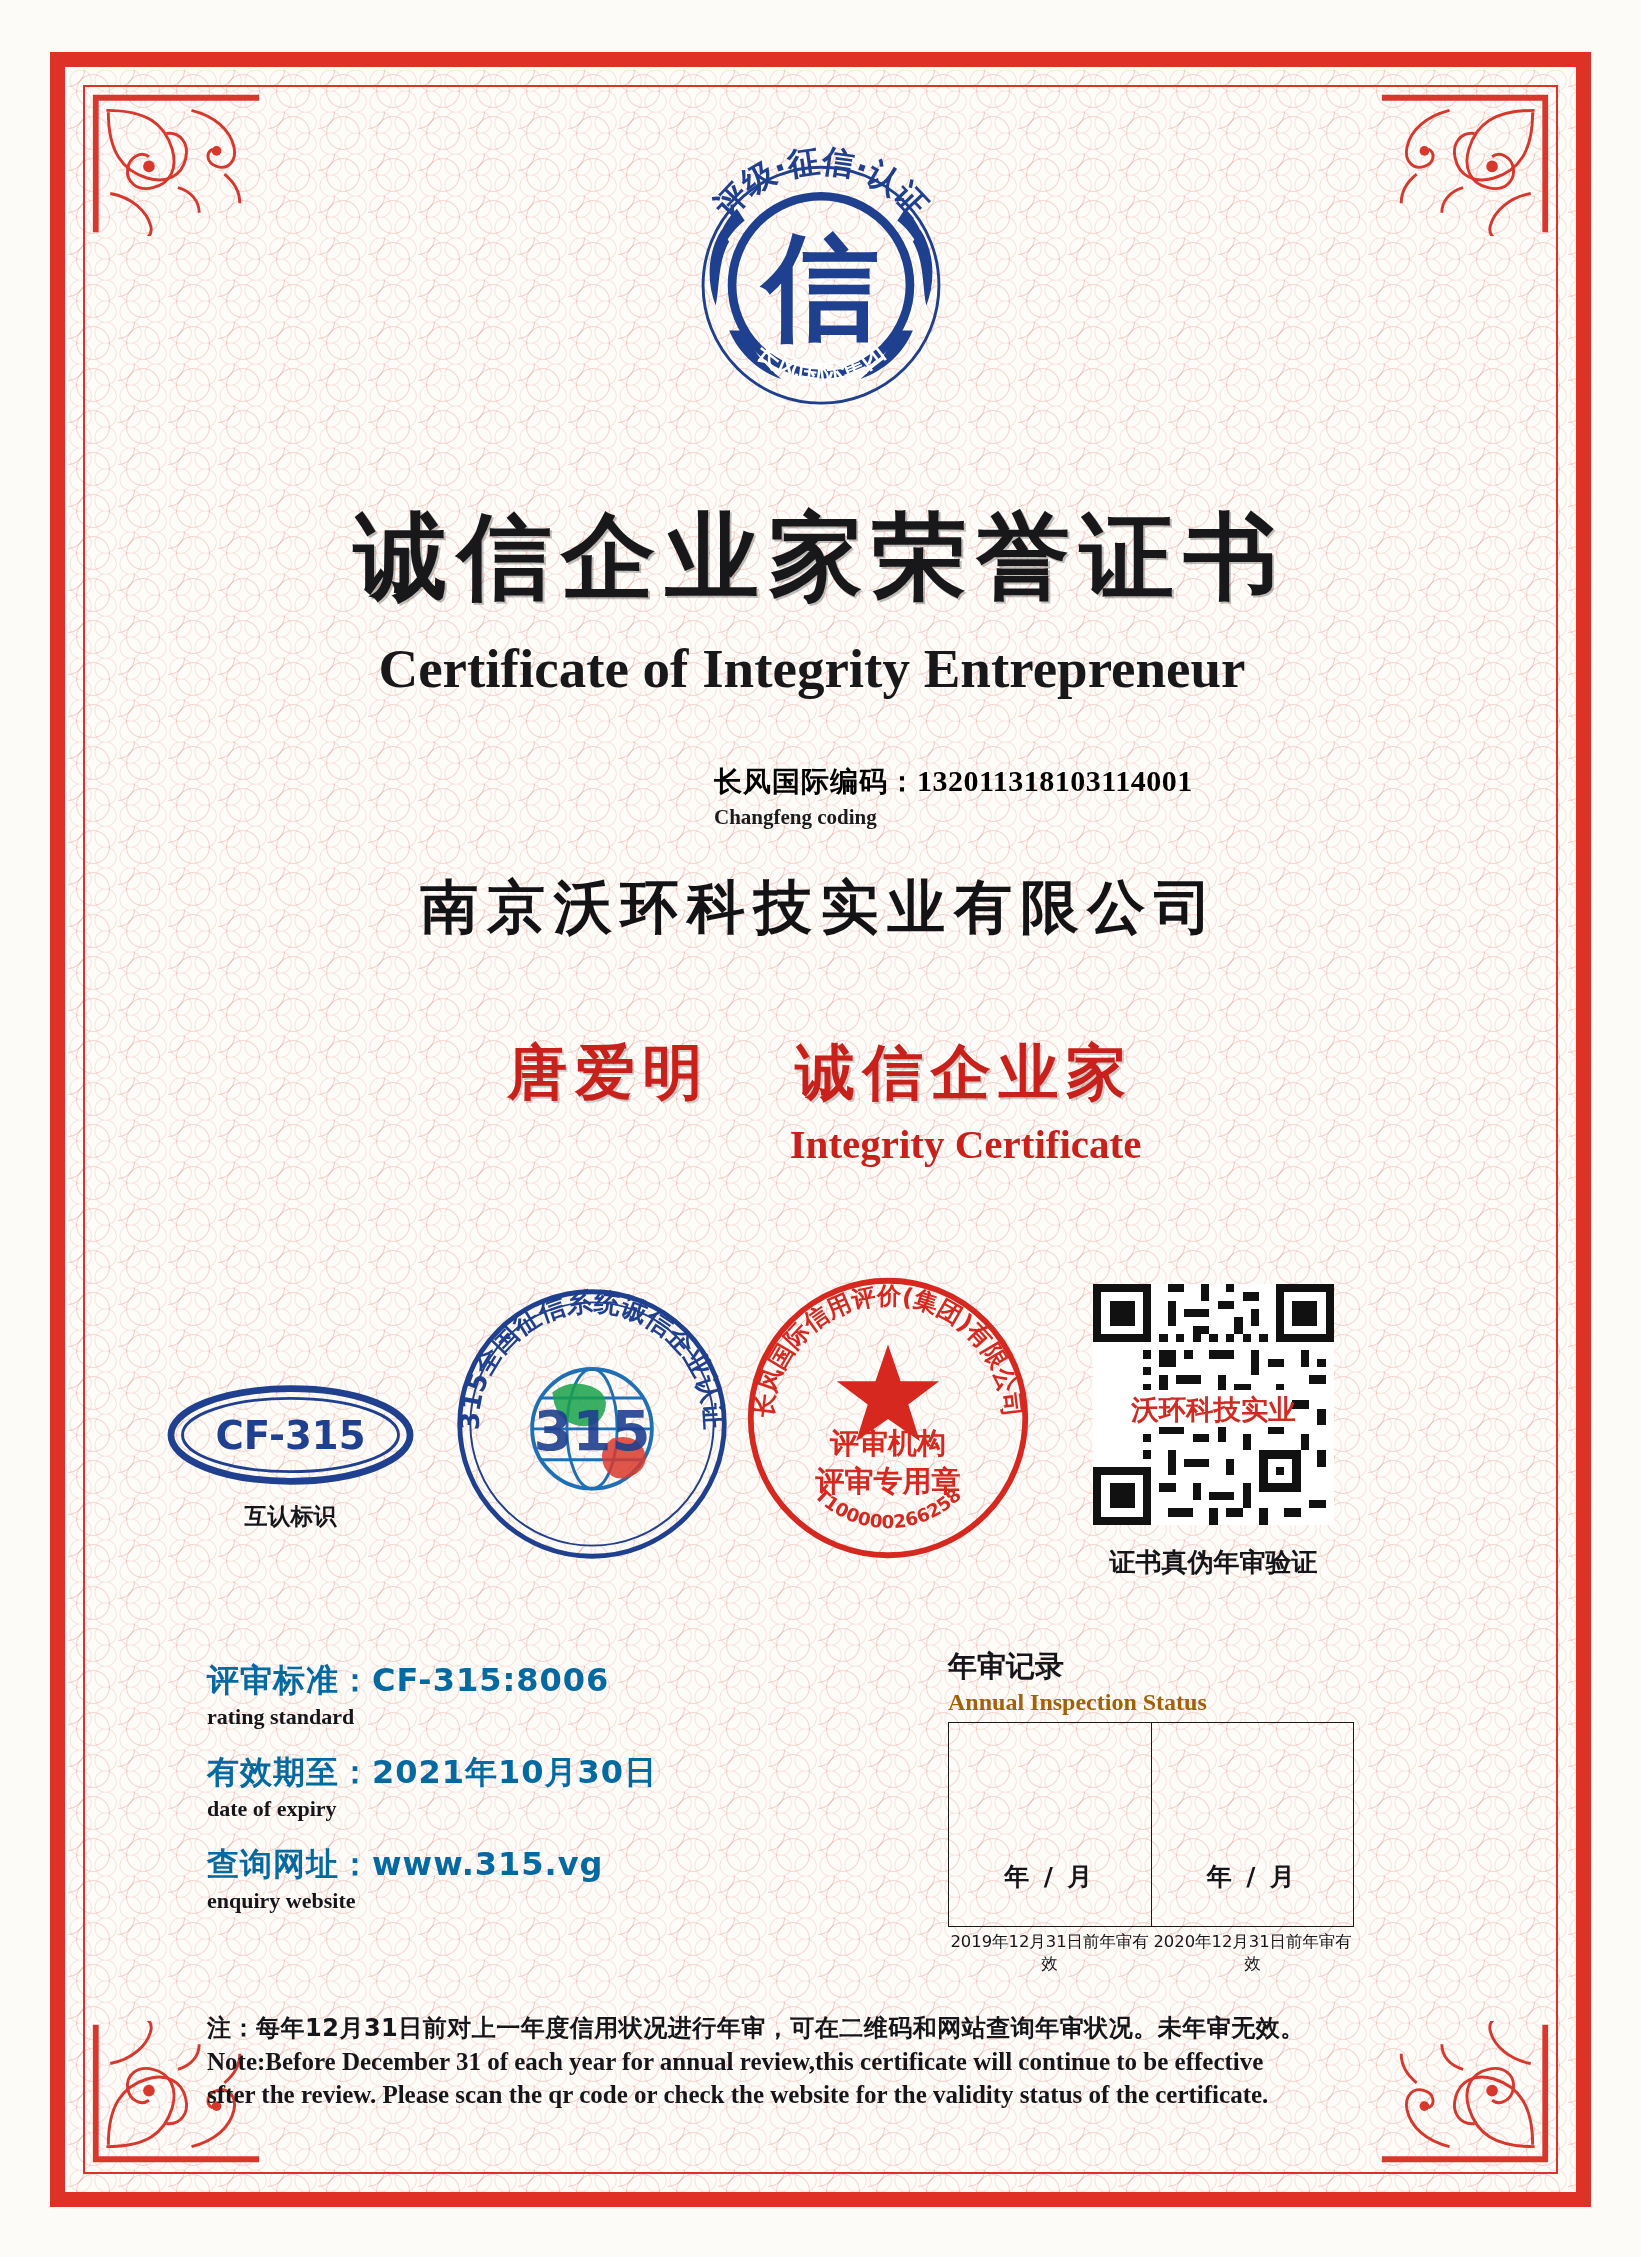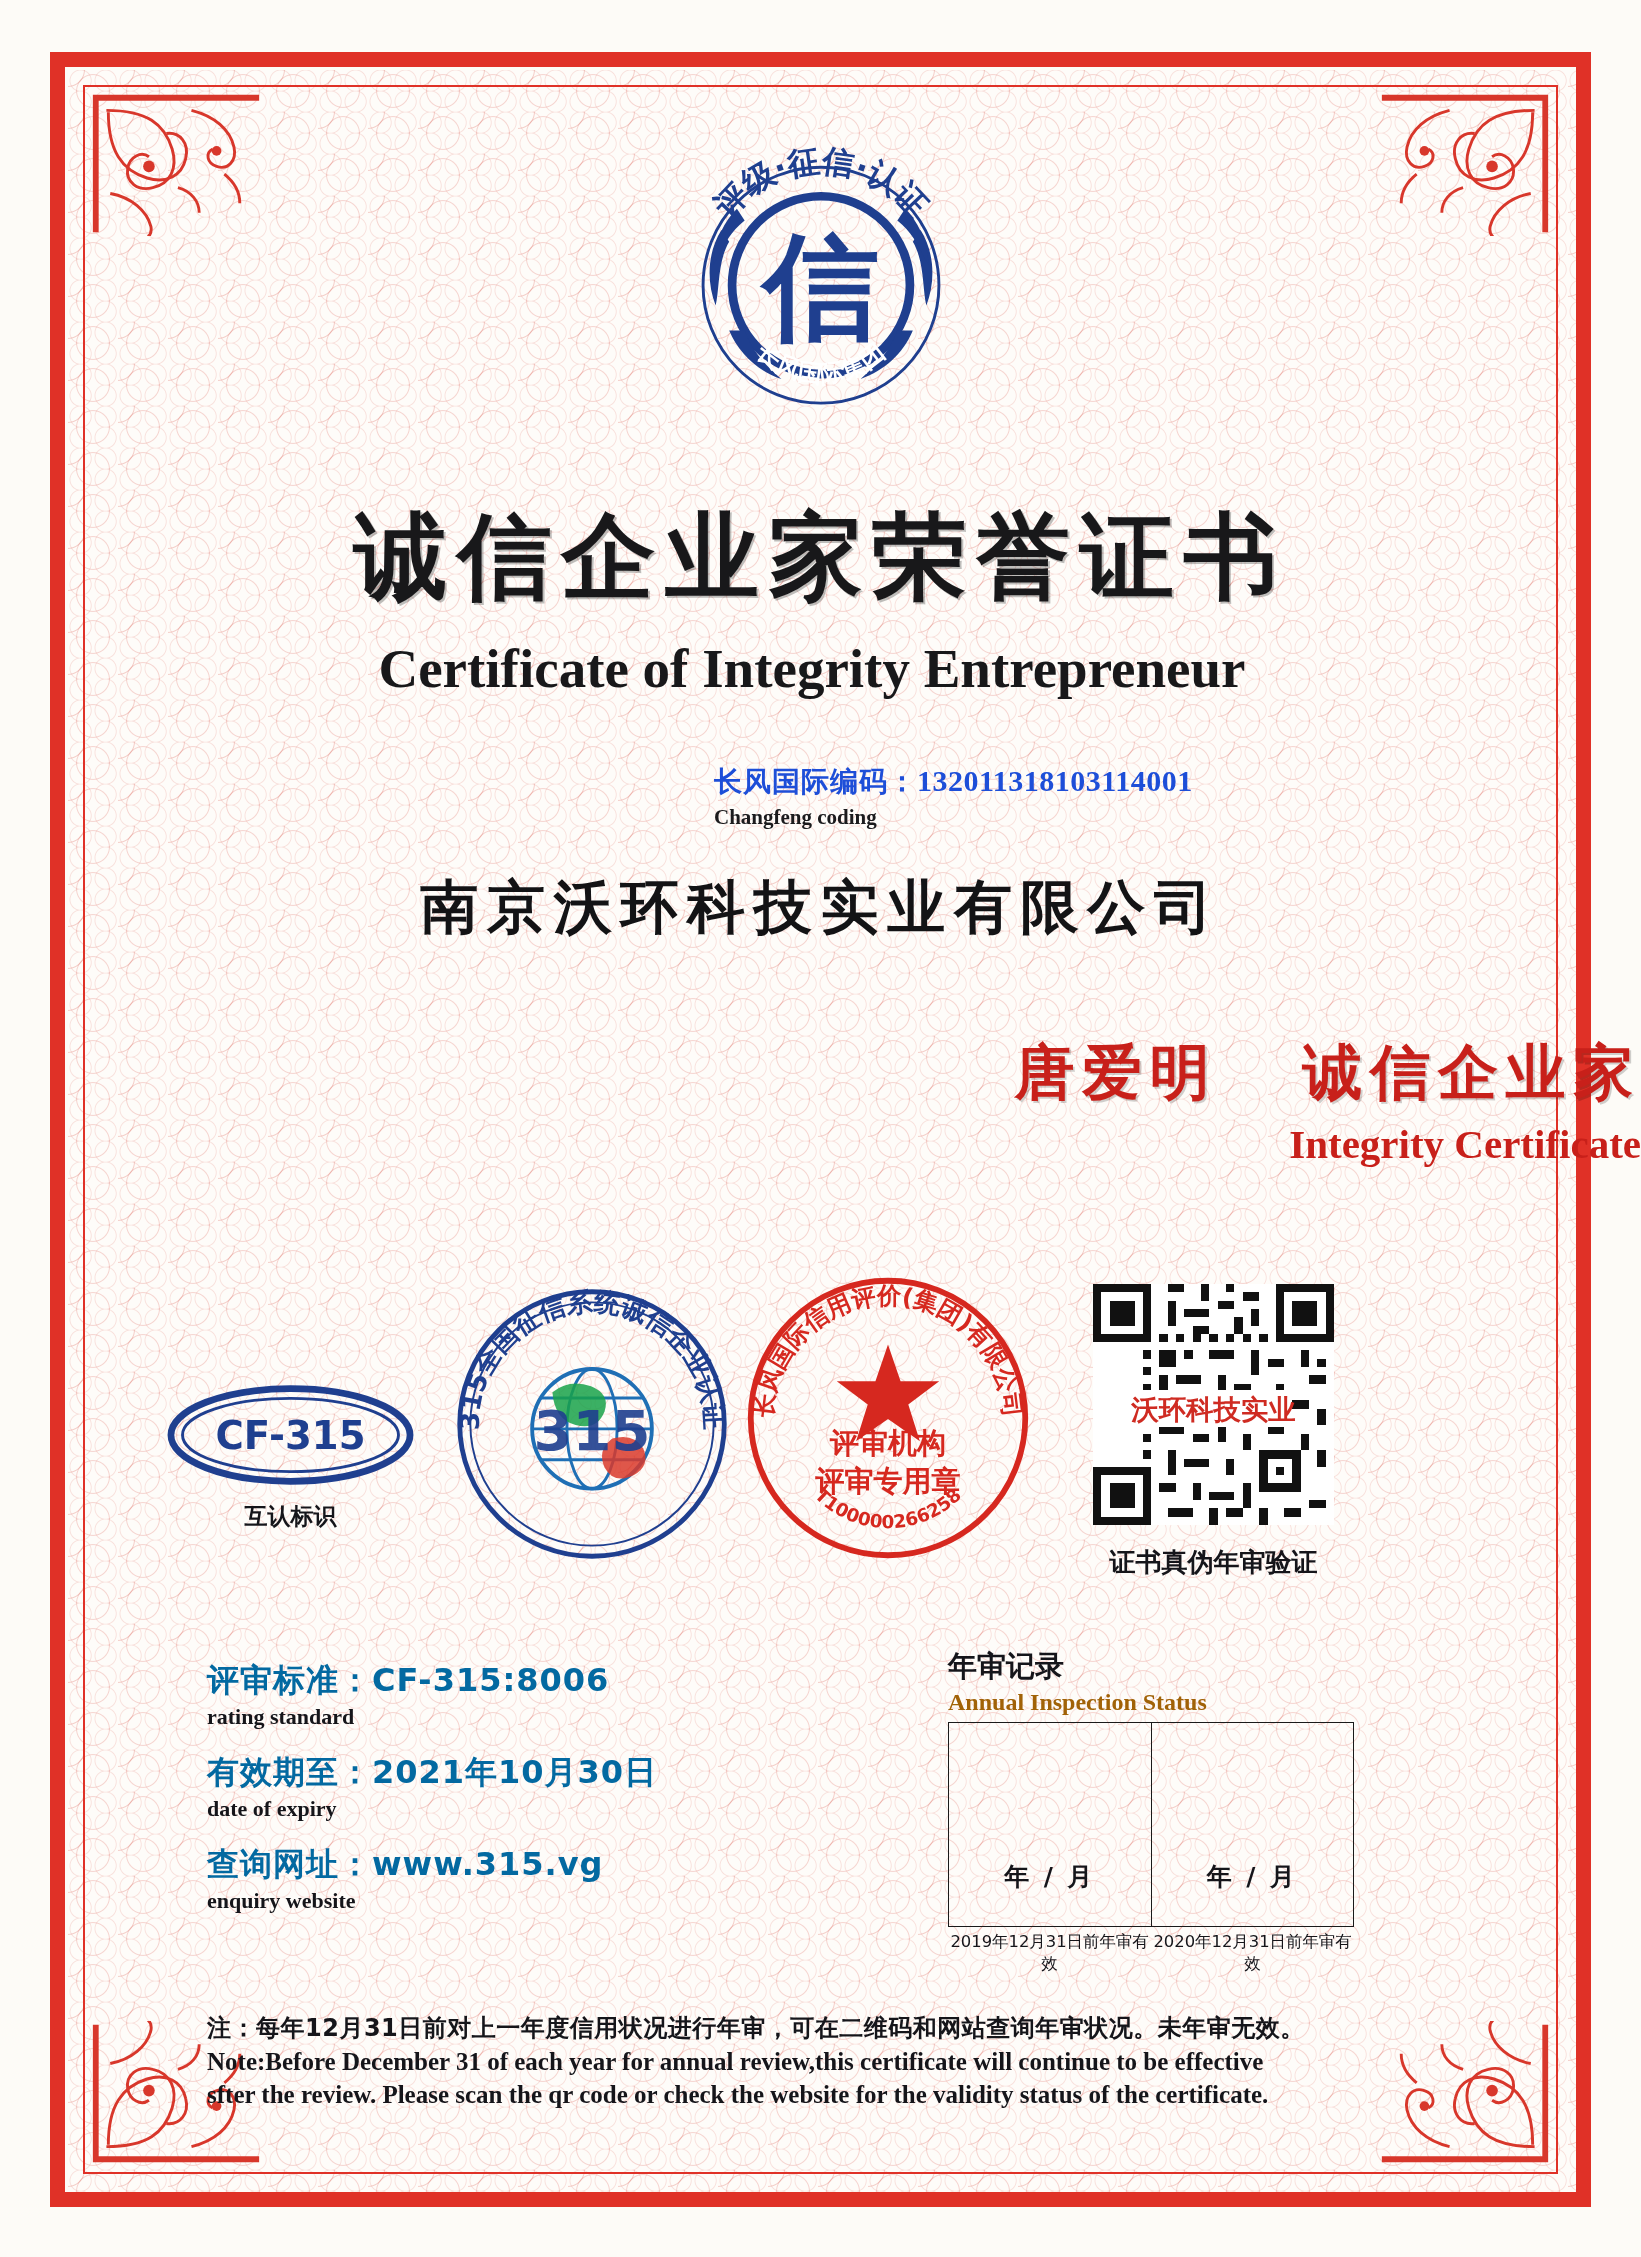--- a/index.html
+++ b/index.html
@@ -100,21 +100,21 @@
   
   .coding {
     position: absolute;
     top: 763px;
     left: 714px;
     width: 792px;
   }
   .coding .row1 {
     font-size: 28px;
     font-weight: 700;
-    color: #1d4ed8;
+    color: #000000;
     letter-spacing: 1px;
     white-space: nowrap;
   }
   .coding .row1 .num {
     font-size: 30px;
     letter-spacing: 0.5px;
   }
   .coding .row2 {
     font-size: 21px;
     font-weight: 700;
@@ -133,21 +133,21 @@
     font-size: 58px;
     letter-spacing: 8.7px;
     color: #131315;
   }
 
   
   .honoree {
     position: absolute;
     top: 1033px;
     left: 0; right: 0;
-    text-align: right;
+    text-align: center;
     color: #c8201a;
   }
   .honoree .line1 {
     font-family: "DejaVu Sans", sans-serif;
     font-weight: 700;
     font-size: 60px;
     letter-spacing: 7.7px;
     text-shadow: 1.9px 1.9px 0 rgba(0,0,0,.18);
   }
   .honoree .line1 .gap { display:inline-block; width: 85px; }

